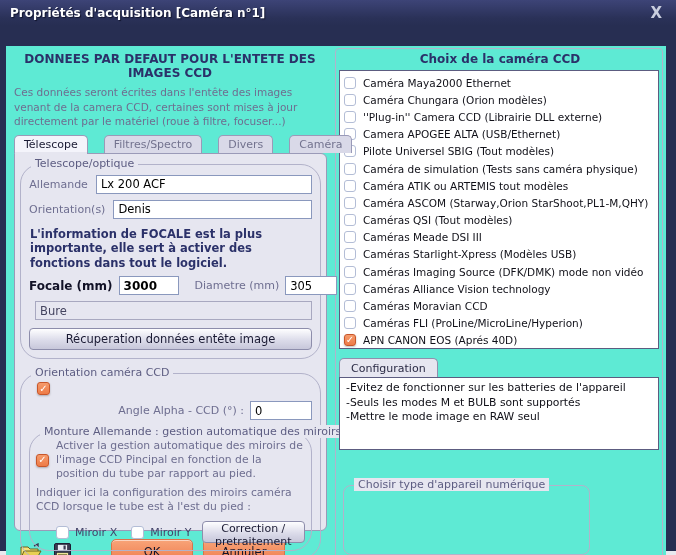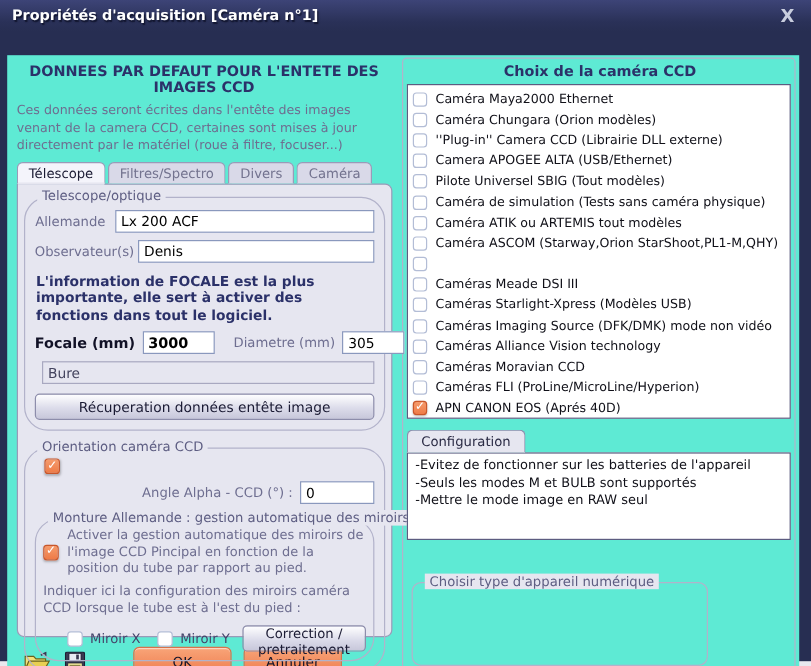--- a/index.html
+++ b/index.html
@@ -20,21 +20,21 @@
   }
   .titlebar .title { flex:1; text-shadow: 1px 1px 1px #11152e; }
   .close-x { color:#c9cede; font-weight:bold; font-size:15px; line-height:15px; cursor:default; padding:0 4px; }
   .content { position:absolute; left:6px; top:26px; width:660px; height:517px; background:#5eead4;margin-top:20px; }
 
   
   .left-col { position:absolute; left:0; top:0; width:328px; height:517px; padding:4px 6px 0 6px; }
   .main-heading { margin-top:2px; text-align:center; font-weight:bold; font-size:12px; line-height:14px; color:#2b3169; white-space:pre-line; }
   .desc { margin:5px 2px 0 2px; font-size:10.5px; line-height:14.5px; color:#6e6e90; }
 
-  .tabs { display:flex; gap:2px; margin:6px 0 0 2px; position:relative; z-index:2; }
+  .tabs { display:flex; gap:16px; margin:6px 0 0 2px; position:relative; z-index:2; }
   .tab {
     padding:2px 9px 1px 9px; font-size:11px; height:18px;
     border:1px solid #9a9ab8; border-bottom:none; border-radius:5px 5px 0 0;
     background:#d9d9e8; color:#73738f; cursor:default; white-space:nowrap;
   }
   .tab.active { background:#f4f4fb; color:#1a1a33; position:relative; }
   .tab.active::after { content:""; position:absolute; left:0; right:0; bottom:-1px; height:2px; background:#e6e6f0; }
 
   .pane {
     position:relative; z-index:1; margin:0 1px 0 2px; height:378px;
@@ -140,21 +140,21 @@
 
       <div class="pane">
 
         <div class="group" style="margin-top:2px;">
           <span class="group-label">Telescope/optique</span>
           <div class="row">
             <span class="lab r" style="width:86px; padding-right:8px;">Allemande</span>
             <input class="txt" value="Lx 200 ACF" style="">
           </div>
           <div class="row">
-            <span class="lab r" style="width:86px; padding-right:8px;">Observateur(s)</span>
+            <span class="lab r" style="width:86px; padding-right:8px;">Orientation(s)</span>
             <input class="txt" value="Denis" style="">
           </div>
           <div class="note">L'information de FOCALE est la plus importante, elle sert à activer des fonctions dans tout le logiciel.</div>
           <div class="row">
             <span class="lab" style="color:#111126; font-weight:bold; font-size:12px;">Focale (mm)</span>
             <input class="txt bold" style="width: 60px; margin-left: 6px;" value="3000">
             <span class="lab" style="margin-left:16px;">Diametre (mm)</span>
             <input class="txt" style="width: 52px; margin-left: 6px;" value="305">
           </div>
           <div class="row">
@@ -247,20 +247,21 @@
           <div class="camera-row">
             <span class="checkbox"></span>
             <span class="cam-label">Caméra ATIK ou ARTEMIS tout modèles</span>
           </div>
           <div class="camera-row">
             <span class="checkbox"></span>
             <span class="cam-label">Caméra ASCOM (Starway,Orion StarShoot,PL1-M,QHY)</span>
           </div>
           <div class="camera-row">
             <span class="checkbox"></span>
+            <span class="cam-label">Caméras QSI (Tout modèles)</span>
           </div>
           <div class="camera-row">
             <span class="checkbox"></span>
             <span class="cam-label">Caméras Meade DSI III</span>
           </div>
           <div class="camera-row">
             <span class="checkbox"></span>
             <span class="cam-label">Caméras Starlight-Xpress (Modèles USB)</span>
           </div>
           <div class="camera-row">

